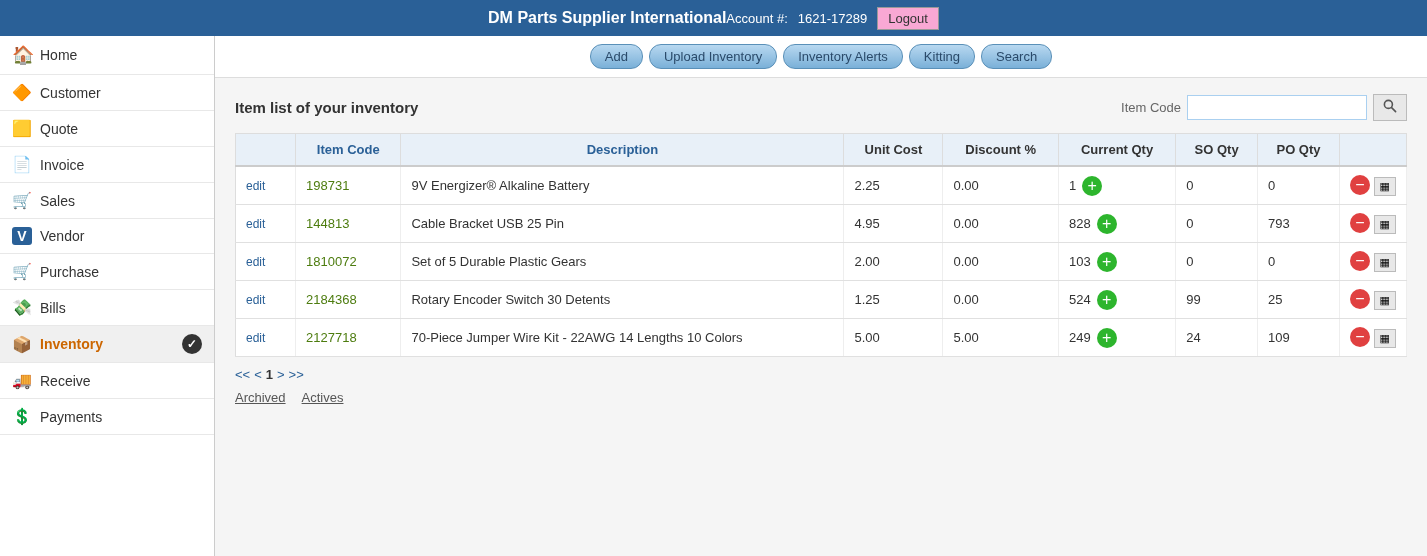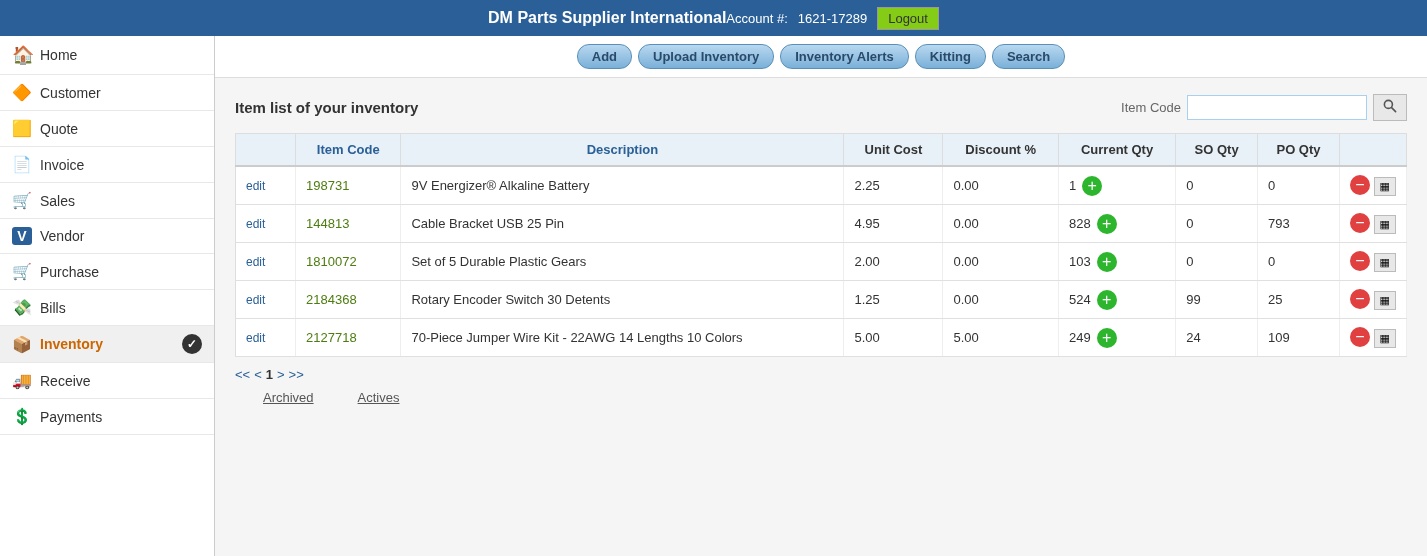--- a/index.html
+++ b/index.html
@@ -11,21 +11,21 @@
       color: white;
       height: 36px;
       display: flex;
       align-items: center;
       justify-content: center;
       padding: 0 12px;
     }
     .header-title { font-size: 16px; font-weight: bold; }
     .header-right { display: flex; align-items: center; gap: 10px; font-size: 13px; }
     .logout-btn {
-      background: #84cc16;
+      background: #f9a8d4;
       color: #333;
       border: 1px solid #999;
       padding: 3px 10px;
       cursor: pointer;
       font-size: 13px;
     }
 
     
     .layout { display: flex; height: calc(100vh - 36px); }
 
@@ -78,21 +78,21 @@
       gap: 6px;
     }
     .toolbar-btn {
       background: linear-gradient(to bottom, #b8d8f0, #7ab0d8);
       border: 1px solid #5a90b8;
       border-radius: 12px;
       padding: 4px 14px;
       font-size: 13px;
       color: #2a4a6a;
       cursor: pointer;
-      font-weight: bold;
+      font-weight: normal;
     }
 
     
     .content { padding: 16px 20px; }
 
     .content-header {
       display: flex;
       align-items: center;
       justify-content: space-between;
       margin-bottom: 12px;
@@ -179,21 +179,21 @@
     }
     .qty-cell { display: flex; align-items: center; gap: 6px; }
 
     
     .pagination { margin-top: 10px; display: flex; align-items: center; gap: 4px; font-size: 13px; }
     .pagination a { color: #2a6097; text-decoration: none; }
     .pagination span { font-weight: bold; color: #333; }
 
     
     .links-row { margin-top: 8px; display: flex; gap: 16px; }
-    .links-row a { color: #555; text-decoration: underline; font-size: 13px; cursor: pointer; margin-left: 28px; }
+    .links-row a { color: #555; text-decoration: underline; font-size: 13px; cursor: pointer; }
 
     
     .home-icon { color: #e05a00; font-size: 18px; }
     .customer-icon { color: #e05a00; font-size: 16px; }
     .quote-icon { color: #e8a000; font-size: 16px; }
     .invoice-icon { color: #888; font-size: 16px; }
     .sales-icon { color: #888; font-size: 16px; }
     .vendor-icon { color: #2a6097; font-size: 16px; }
     .purchase-icon { color: #888; font-size: 16px; }
     .bills-icon { color: #4caf50; font-size: 16px; }

